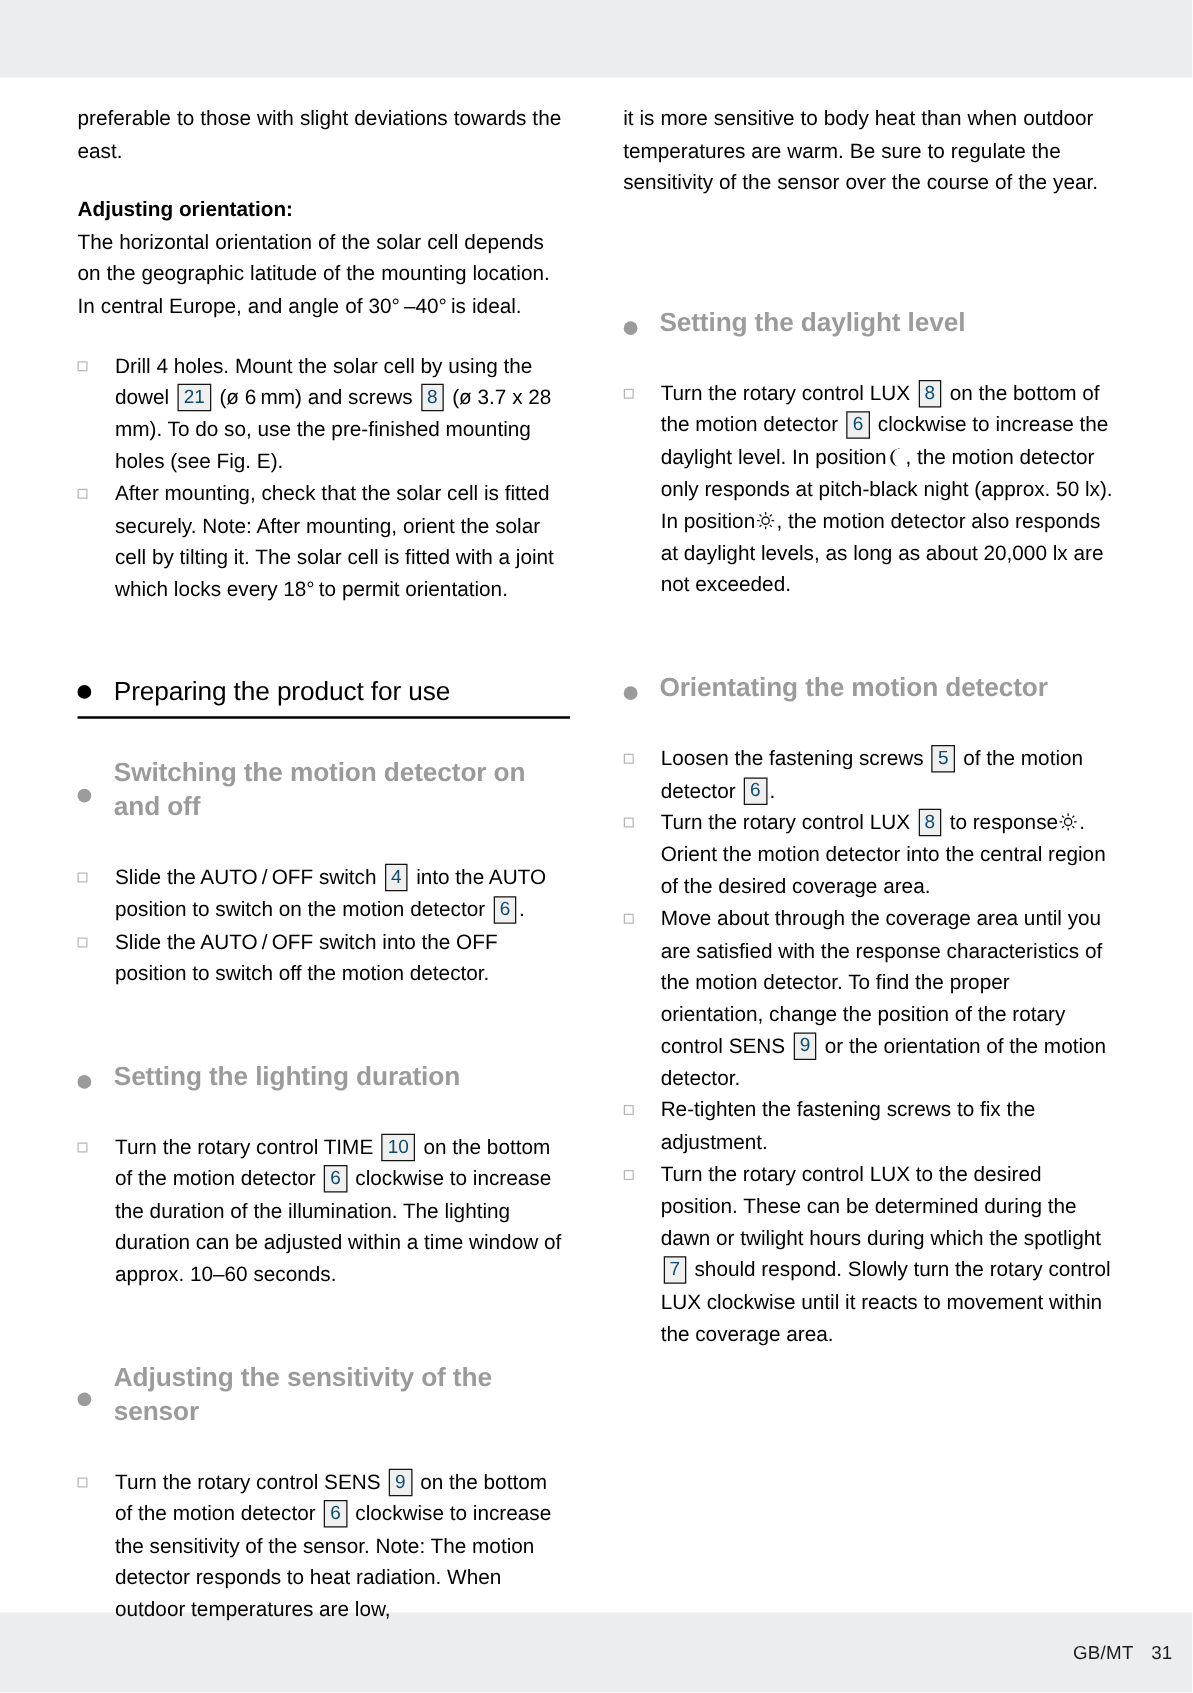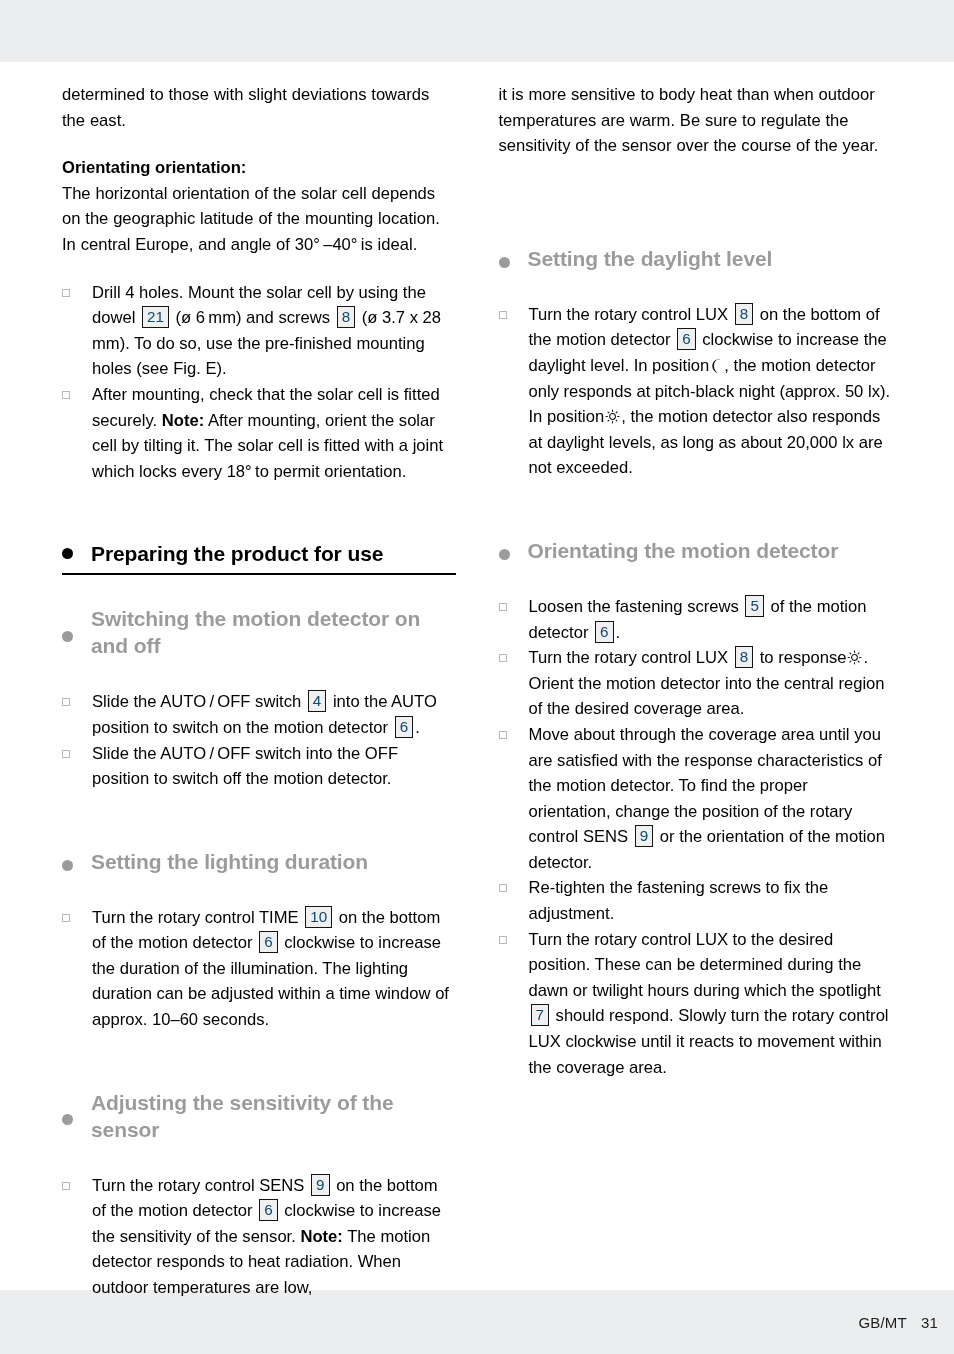--- a/index.html
+++ b/index.html
@@ -59,21 +59,21 @@
   .subhead {
     font-weight: bold;
     font-size: 16.6px;
     line-height: 25.6px;
   }
 
   
   .head-main {
     display: flex;
     align-items: flex-start;
-    font-weight: bold;
+    font-weight: normal;
     font-size: 21px;
     line-height: 27px;
     color: #000000;
     border-bottom: 2.2px solid #000000;
     padding-bottom: 6px;
     letter-spacing: -0.1px;
   }
   .head-main .dot {
     width: 11px;
     height: 11px;
@@ -138,21 +138,21 @@
     border: 1.3px solid #141414;
     background: #f0f0f0;
     padding: 0px 4px 1px 4px;
     font-size: 15.2px;
     line-height: 19px;
     margin: 0 2px;
     vertical-align: 1px;
     color: #0c4a6e;
   }
 
-  .b { font-weight: bold; }
+  .b { font-weight: normal; }
 
   .sunicon {
     display: inline-block;
     width: 15px;
     height: 15px;
     vertical-align: -2px;
     margin: 0 1px;
   }
   .moonicon {
     display: inline-block;
@@ -187,25 +187,25 @@
 <body>
 
 <div class="band band-top"></div>
 <div class="band band-bottom"></div>
 
 <div class="page">
   <div class="columns">
 
     <div class="col">
 
-      <p class="para">determined to those with slight deviations towards the east.</p>
+      <p class="para">preferable to those with slight deviations towards the east.</p>
 
       <div class="gap-sm"></div>
 
-      <div class="subhead">Orientating orientation:</div>
+      <div class="subhead">Adjusting orientation:</div>
       <p class="para">The horizontal orientation of the solar cell depends on the geographic latitude of the mounting location. In central Europe, and angle of 30° –40° is ideal.</p>
 
       <div class="gap-sm"></div>
 
       <ul class="sqlist">
         <li>
           <span class="sq"></span>
           <span class="li-body"><span>Drill 4 holes. Mount the solar cell by using the dowel</span>
             <span class="refbox">21</span>
             <span>(ø 6 mm) and screws</span>

